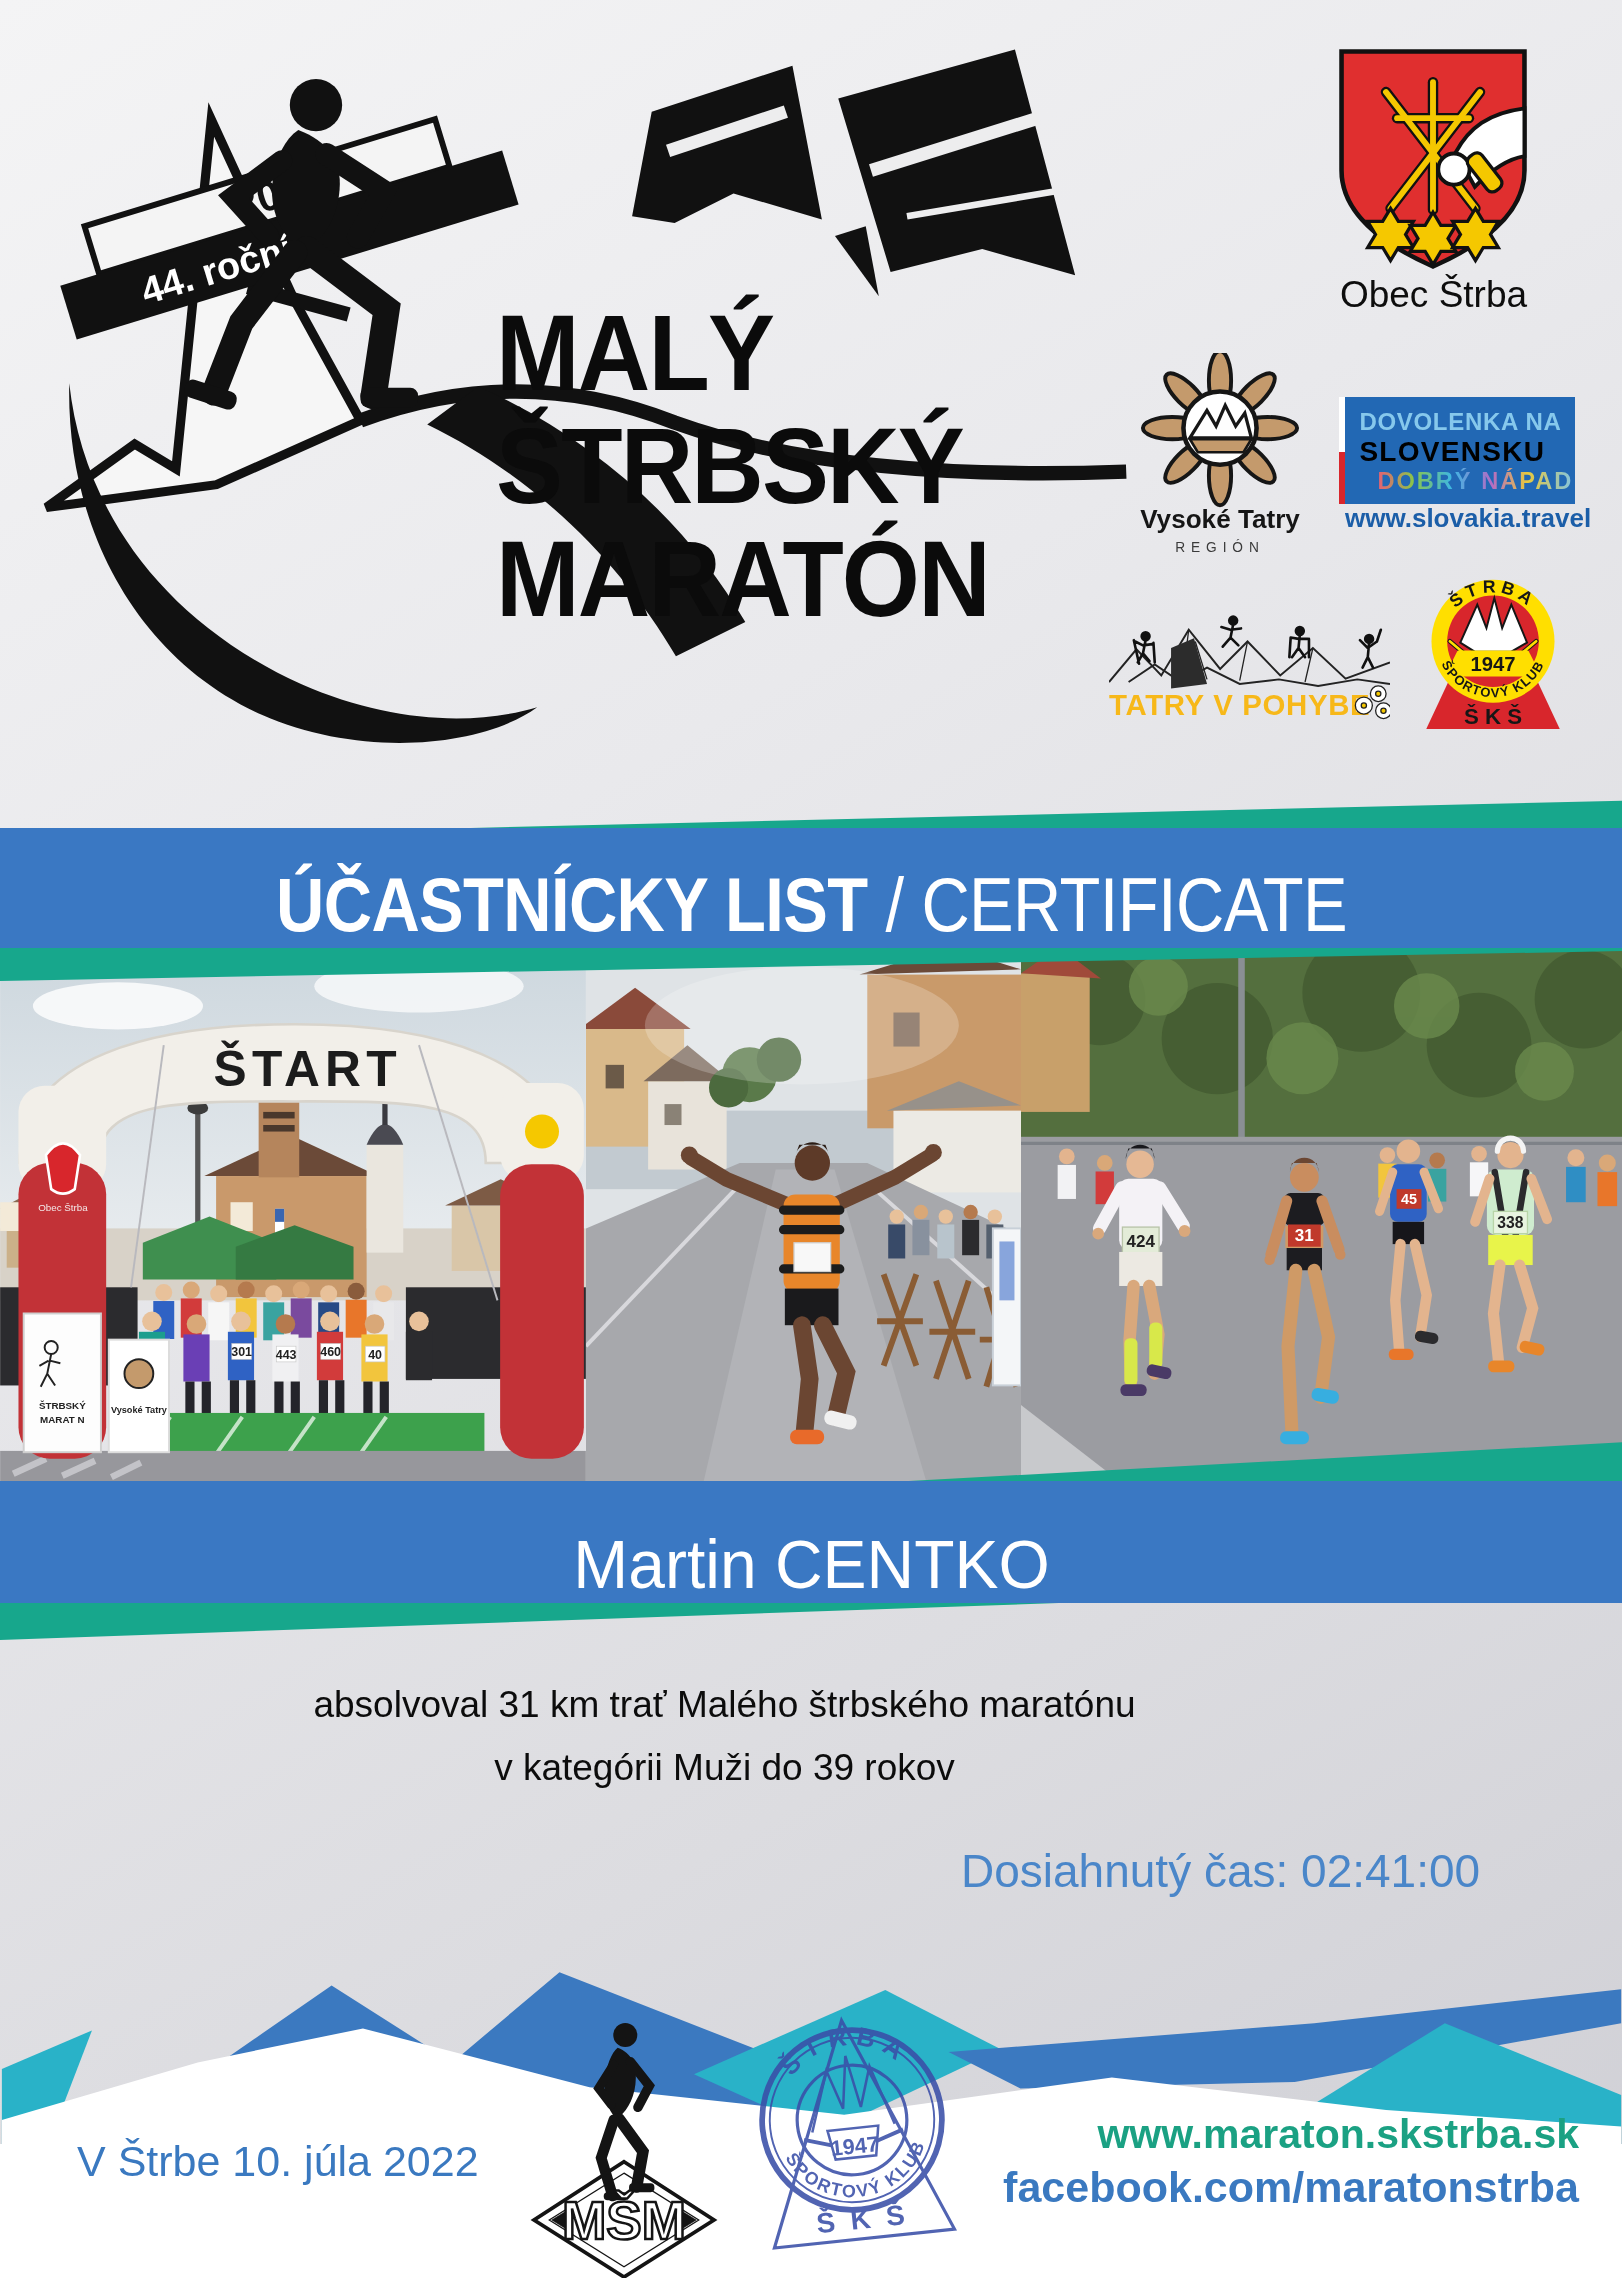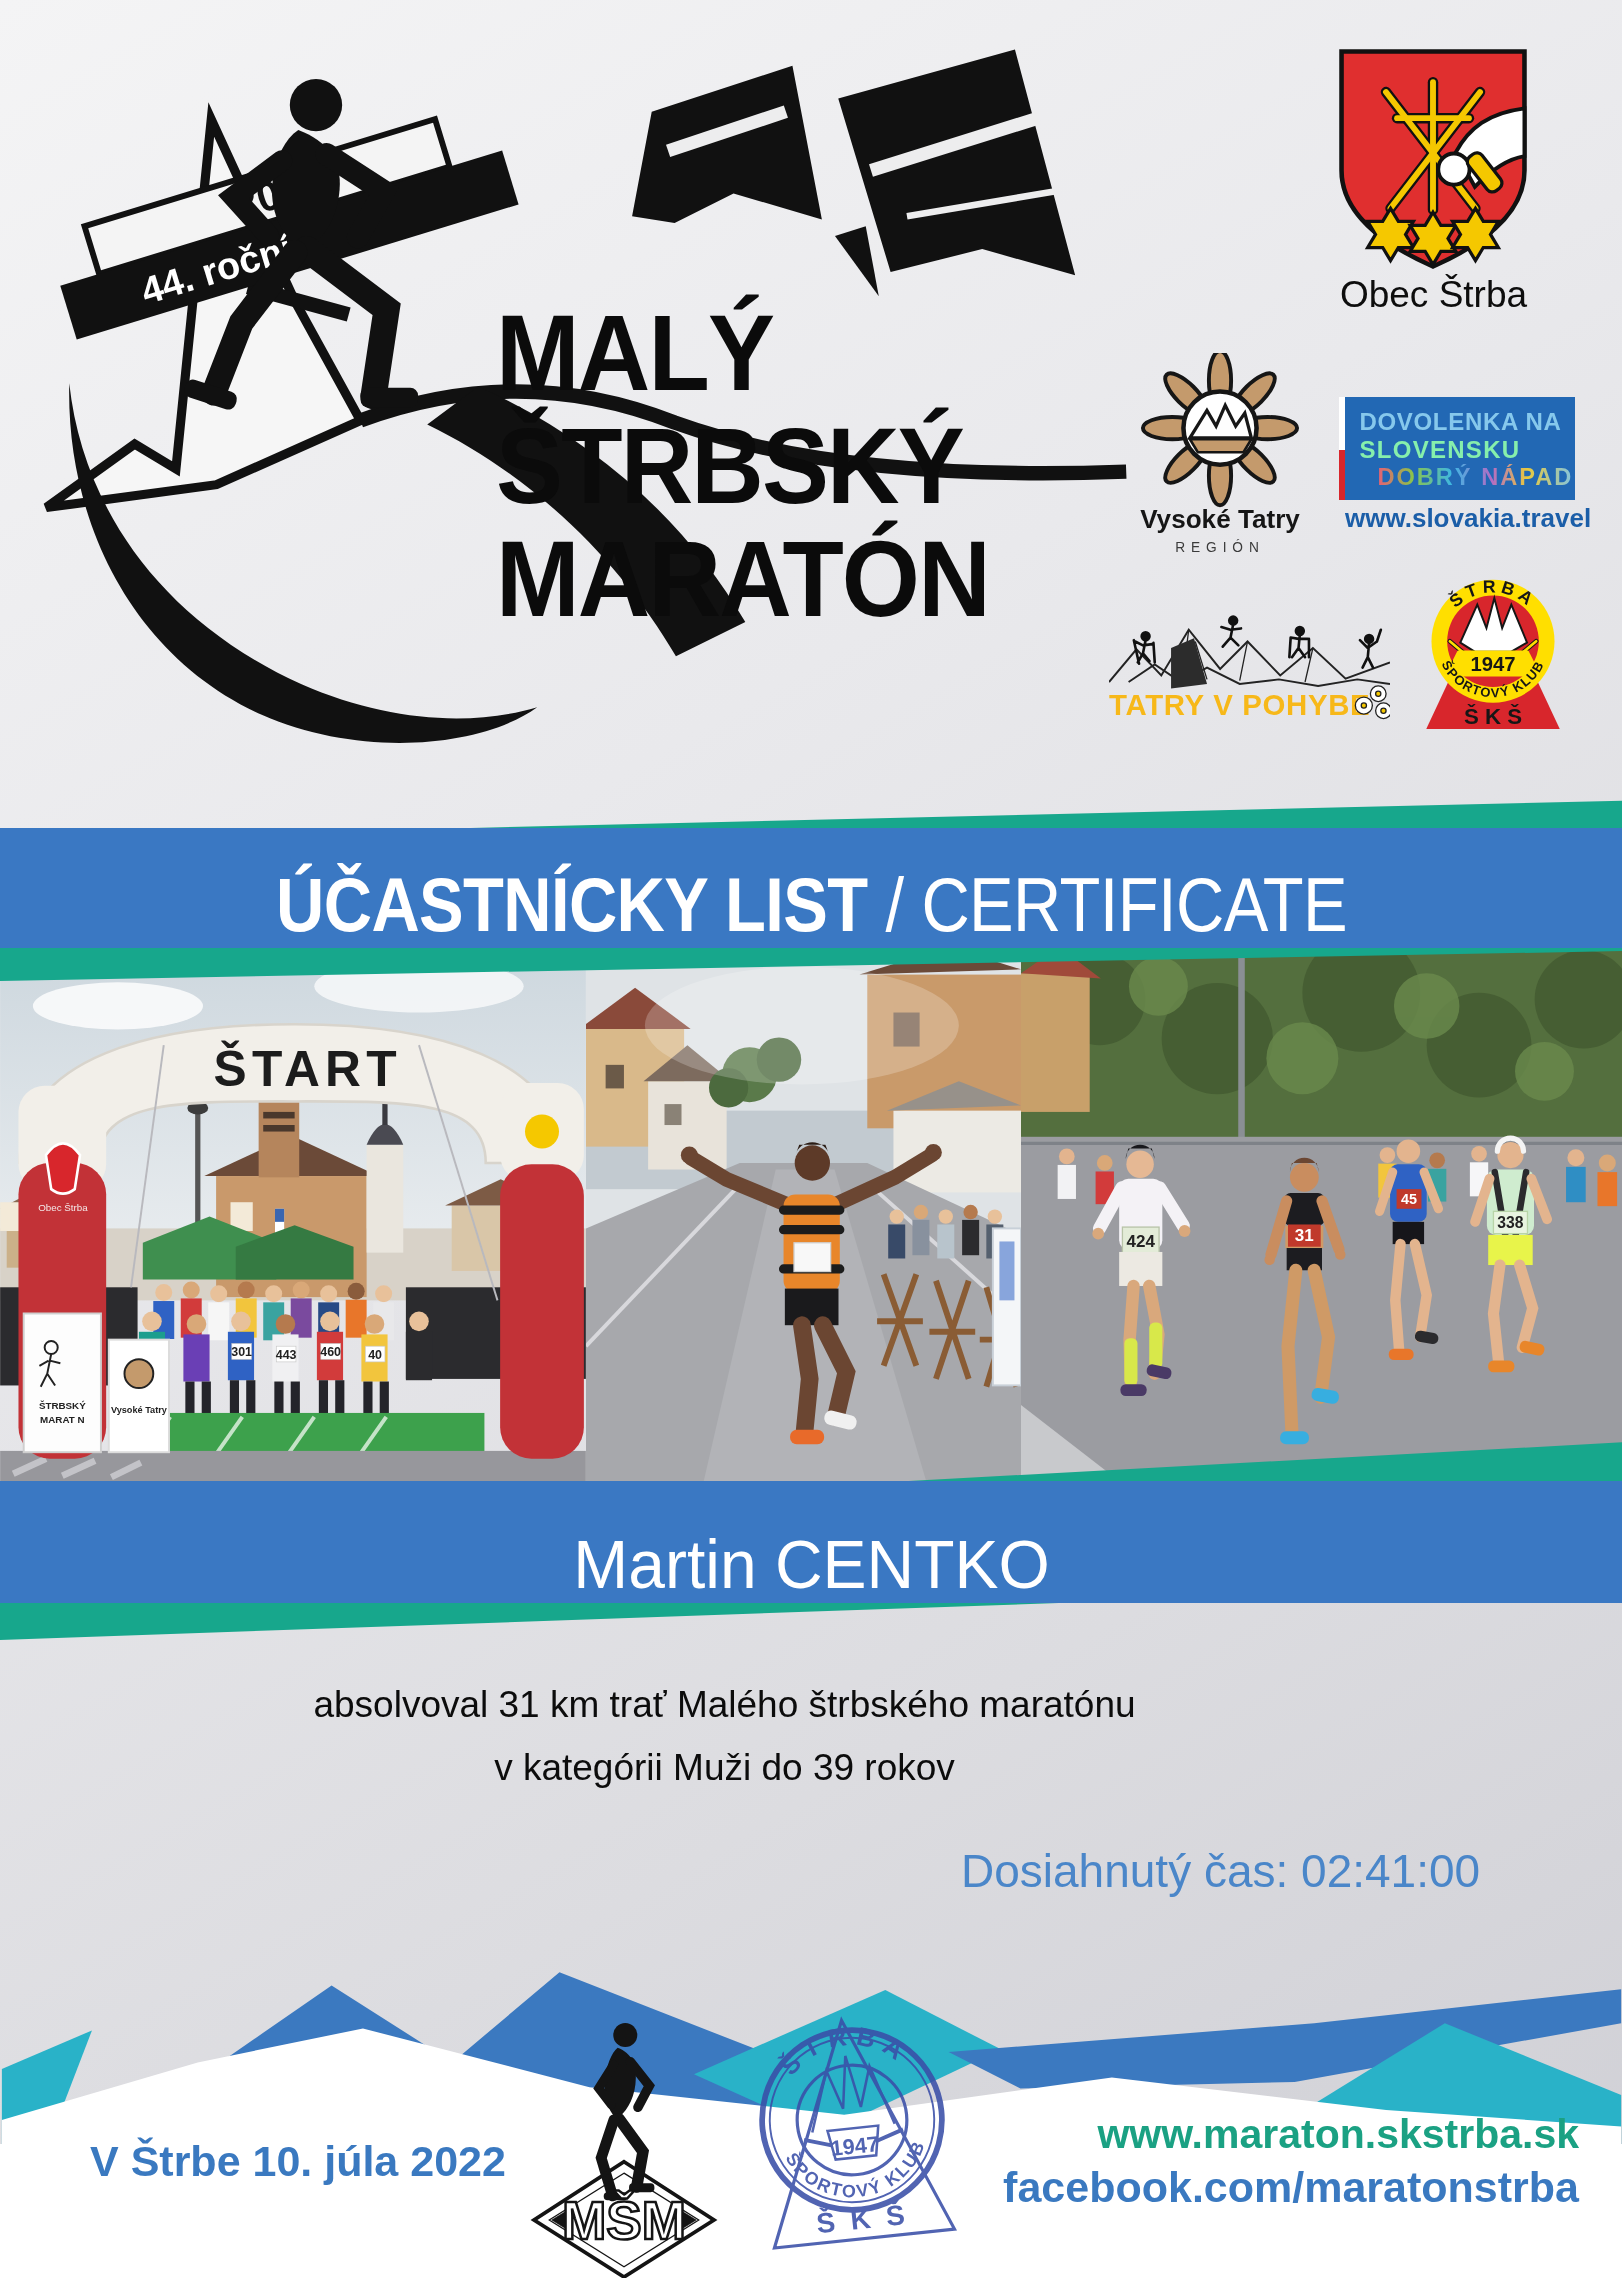--- a/index.html
+++ b/index.html
@@ -11,21 +11,21 @@
 
   
   .title{left:496px;top:296px;font-size:108px;line-height:113px;font-weight:700;color:#0b0b0b;
          letter-spacing:-2px;transform:scaleX(.93);transform-origin:left top;z-index:2;}
   .obec-caption{left:1309px;top:274px;width:249px;text-align:center;font-size:37px;color:#0d0d0d;}
   .vt-wrap{left:1135px;top:353px;}
   .dovolenka{left:1345px;top:397px;width:216px;background:#2268b4;padding:10.5px 0 9.2px 14.4px;z-index:2;}
   .dovolenka:before{content:"";position:absolute;left:-6.5px;top:0;width:6.5px;height:52%;background:#fff;}
   .dovolenka:after{content:"";position:absolute;left:-6.5px;bottom:0;width:6.5px;height:48%;background:#d8262c;}
   .dov1{font-size:24px;font-weight:700;color:#86c8ec;letter-spacing:0.7px;}
-  .dov2{font-size:24px;font-weight:700;color:#86efac;letter-spacing:1.3px;}
+  .dov2{font-size:28px;font-weight:700;color:#000000;letter-spacing:1.3px;}
   .dov3{font-size:23.6px;font-weight:700;color:#7ec4e8;letter-spacing:2px;margin-left:18px;}
   @supports (background-clip:text) or (-webkit-background-clip:text){
     .dov3{background:linear-gradient(90deg,#e85d75 0%,#8bc34a 18%,#3db7e4 38%,#b36cc4 58%,#e8c93e 76%,#7ec4e8 100%);
           -webkit-background-clip:text;background-clip:text;color:transparent;}
   }
   .dov-url{left:1345px;top:503px;width:216px;text-align:left;font-size:26px;font-weight:700;color:#1b5ea8;}
 
   
   .teal-wedge{left:0;width:1623px;background:#17a78c;}
   .blue-band{left:0;width:1623px;background:#3a78c3;display:flex;align-items:flex-end;justify-content:center;z-index:3;}
@@ -34,21 +34,21 @@
   .band1-text .l{font-weight:400;}
   .band2-text{color:#fff;font-size:68px;font-weight:400;white-space:nowrap;transform:scaleX(.97);}
 
   
   .result-lines{left:0;top:1673px;width:1449px;text-align:center;font-size:37px;line-height:63px;color:#0c0c0c;}
   .rank{left:110px;top:1844px;font-size:46px;color:#4a86c9;}
   .time{left:961px;top:1844px;font-size:46px;color:#4a86c9;}
 
   
   .white-sheet{left:0;top:2144px;width:1623px;height:152px;background:#fff;z-index:1;}
-  .place-date{left:90px;top:2137px;font-size:43px;font-weight:700;color:#3a79c0;z-index:4;}
+  .place-date{left:77px;top:2137px;font-size:43px;font-weight:400;color:#3a79c0;z-index:4;}
   .urls{left:982px;top:2111px;width:597px;text-align:right;z-index:4;}
   .url-web{font-size:41px;font-weight:700;color:#1ba183;margin-bottom:5px;}
   .url-fb{font-size:43px;font-weight:700;color:#3a79c0;}
   .z2{z-index:2;} .z4{z-index:4;}
 </style>
 </head>
 <body>
 
 <div class="page">
 

